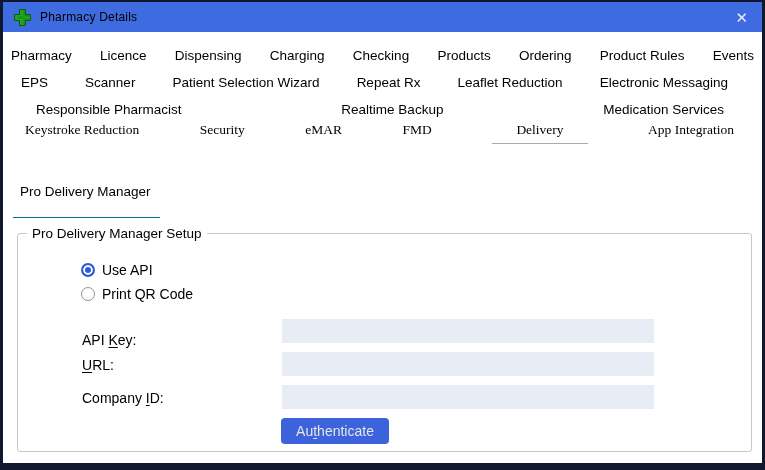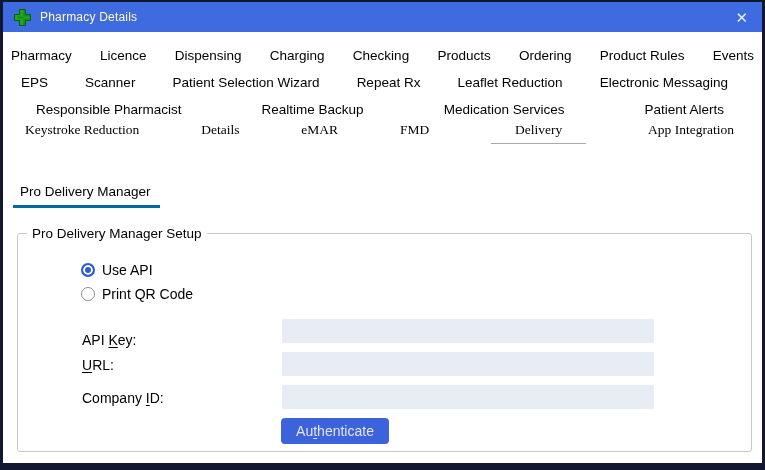--- a/index.html
+++ b/index.html
@@ -12,40 +12,40 @@
     border-style:solid; border-color:#10172E;
     border-width:2px 3px 7px 3px;
   }
 
   
   .titlebar {
     height:30px; background:#3E6BE0; display:flex; align-items:center;
     padding:0 12px 0 10px; position:relative;
   }
   .app-icon { display:inline-flex; width:19px; height:19px; }
-  .titlebar .title { color:#fef9c3; font-size:12px; margin-left:8px; letter-spacing:.2px; }
+  .titlebar .title { color:#000000; font-size:12px; margin-left:8px; letter-spacing:.2px; }
   .titlebar .close {
     position:absolute; right:14px; top:50%; transform:translateY(-50%);
     color:#E9EEFB; font-size:15px; line-height:1; cursor:default;
   }
 
   
   .tabs { padding-top:4px; font-size:13.5px; }
   .tabrow { display:flex; justify-content:space-between; align-items:flex-end; height:27px; }
   .tabrow-1 { padding:0 8px; }
   .tabrow-2 { padding:0 34px 0 18px; }
   .tabrow-3 { padding:0 38px 0 33px; }
   .tabrow-4 { padding:0 28px 0 22px; height:30px; align-items:flex-start;font-family:Liberation Serif, serif; }
   .tab { white-space:nowrap; padding-top:4px; cursor:default; }
   .tabrow-4 .tab { padding-top:5px; }
   .tab.selected { padding-left:24px; padding-right:24px; padding-bottom:5px; border-bottom:1px solid #AAAAAA; }
 
   
   .subtabs { margin-top:37px; padding-left:10px; font-size:13.5px; }
-  .subtab { display:inline-block; padding:0 9px 6px 7px; border-bottom:3px solid #0369a1; }
+  .subtab { display:inline-block; padding:0 9px 18px 7px; border-bottom:1px solid #0369a1; }
 
   
   .groupbox {
     position:absolute; left:14px; top:231px; width:735px; height:219px;
     border:1px solid #C8C8C8; border-radius:3px;
   }
   .legend {
     position:absolute; top:-9px; left:9px; background:#fff; padding:0 5px;
     font-size:13.5px; line-height:17px;
   }
@@ -109,25 +109,24 @@
       <span class="tab">Scanner</span>
       <span class="tab">Patient Selection Wizard</span>
       <span class="tab">Repeat Rx</span>
       <span class="tab">Leaflet Reduction</span>
       <span class="tab">Electronic Messaging</span>
     </div>
     <div class="tabrow tabrow-3">
       <span class="tab">Responsible Pharmacist</span>
       <span class="tab">Realtime Backup</span>
       <span class="tab">Medication Services</span>
-      <span class="tab">Patient Alerts</span>
     </div>
     <div class="tabrow tabrow-4">
       <span class="tab">Keystroke Reduction</span>
-      <span class="tab">Details</span>
+      <span class="tab">Security</span>
       <span class="tab">eMAR</span>
       <span class="tab">FMD</span>
       <span class="tab selected">Delivery</span>
       <span class="tab">App Integration</span>
     </div>
   </div>
 
   <div class="subtabs">
     <span class="subtab">Pro Delivery Manager</span>
   </div>

